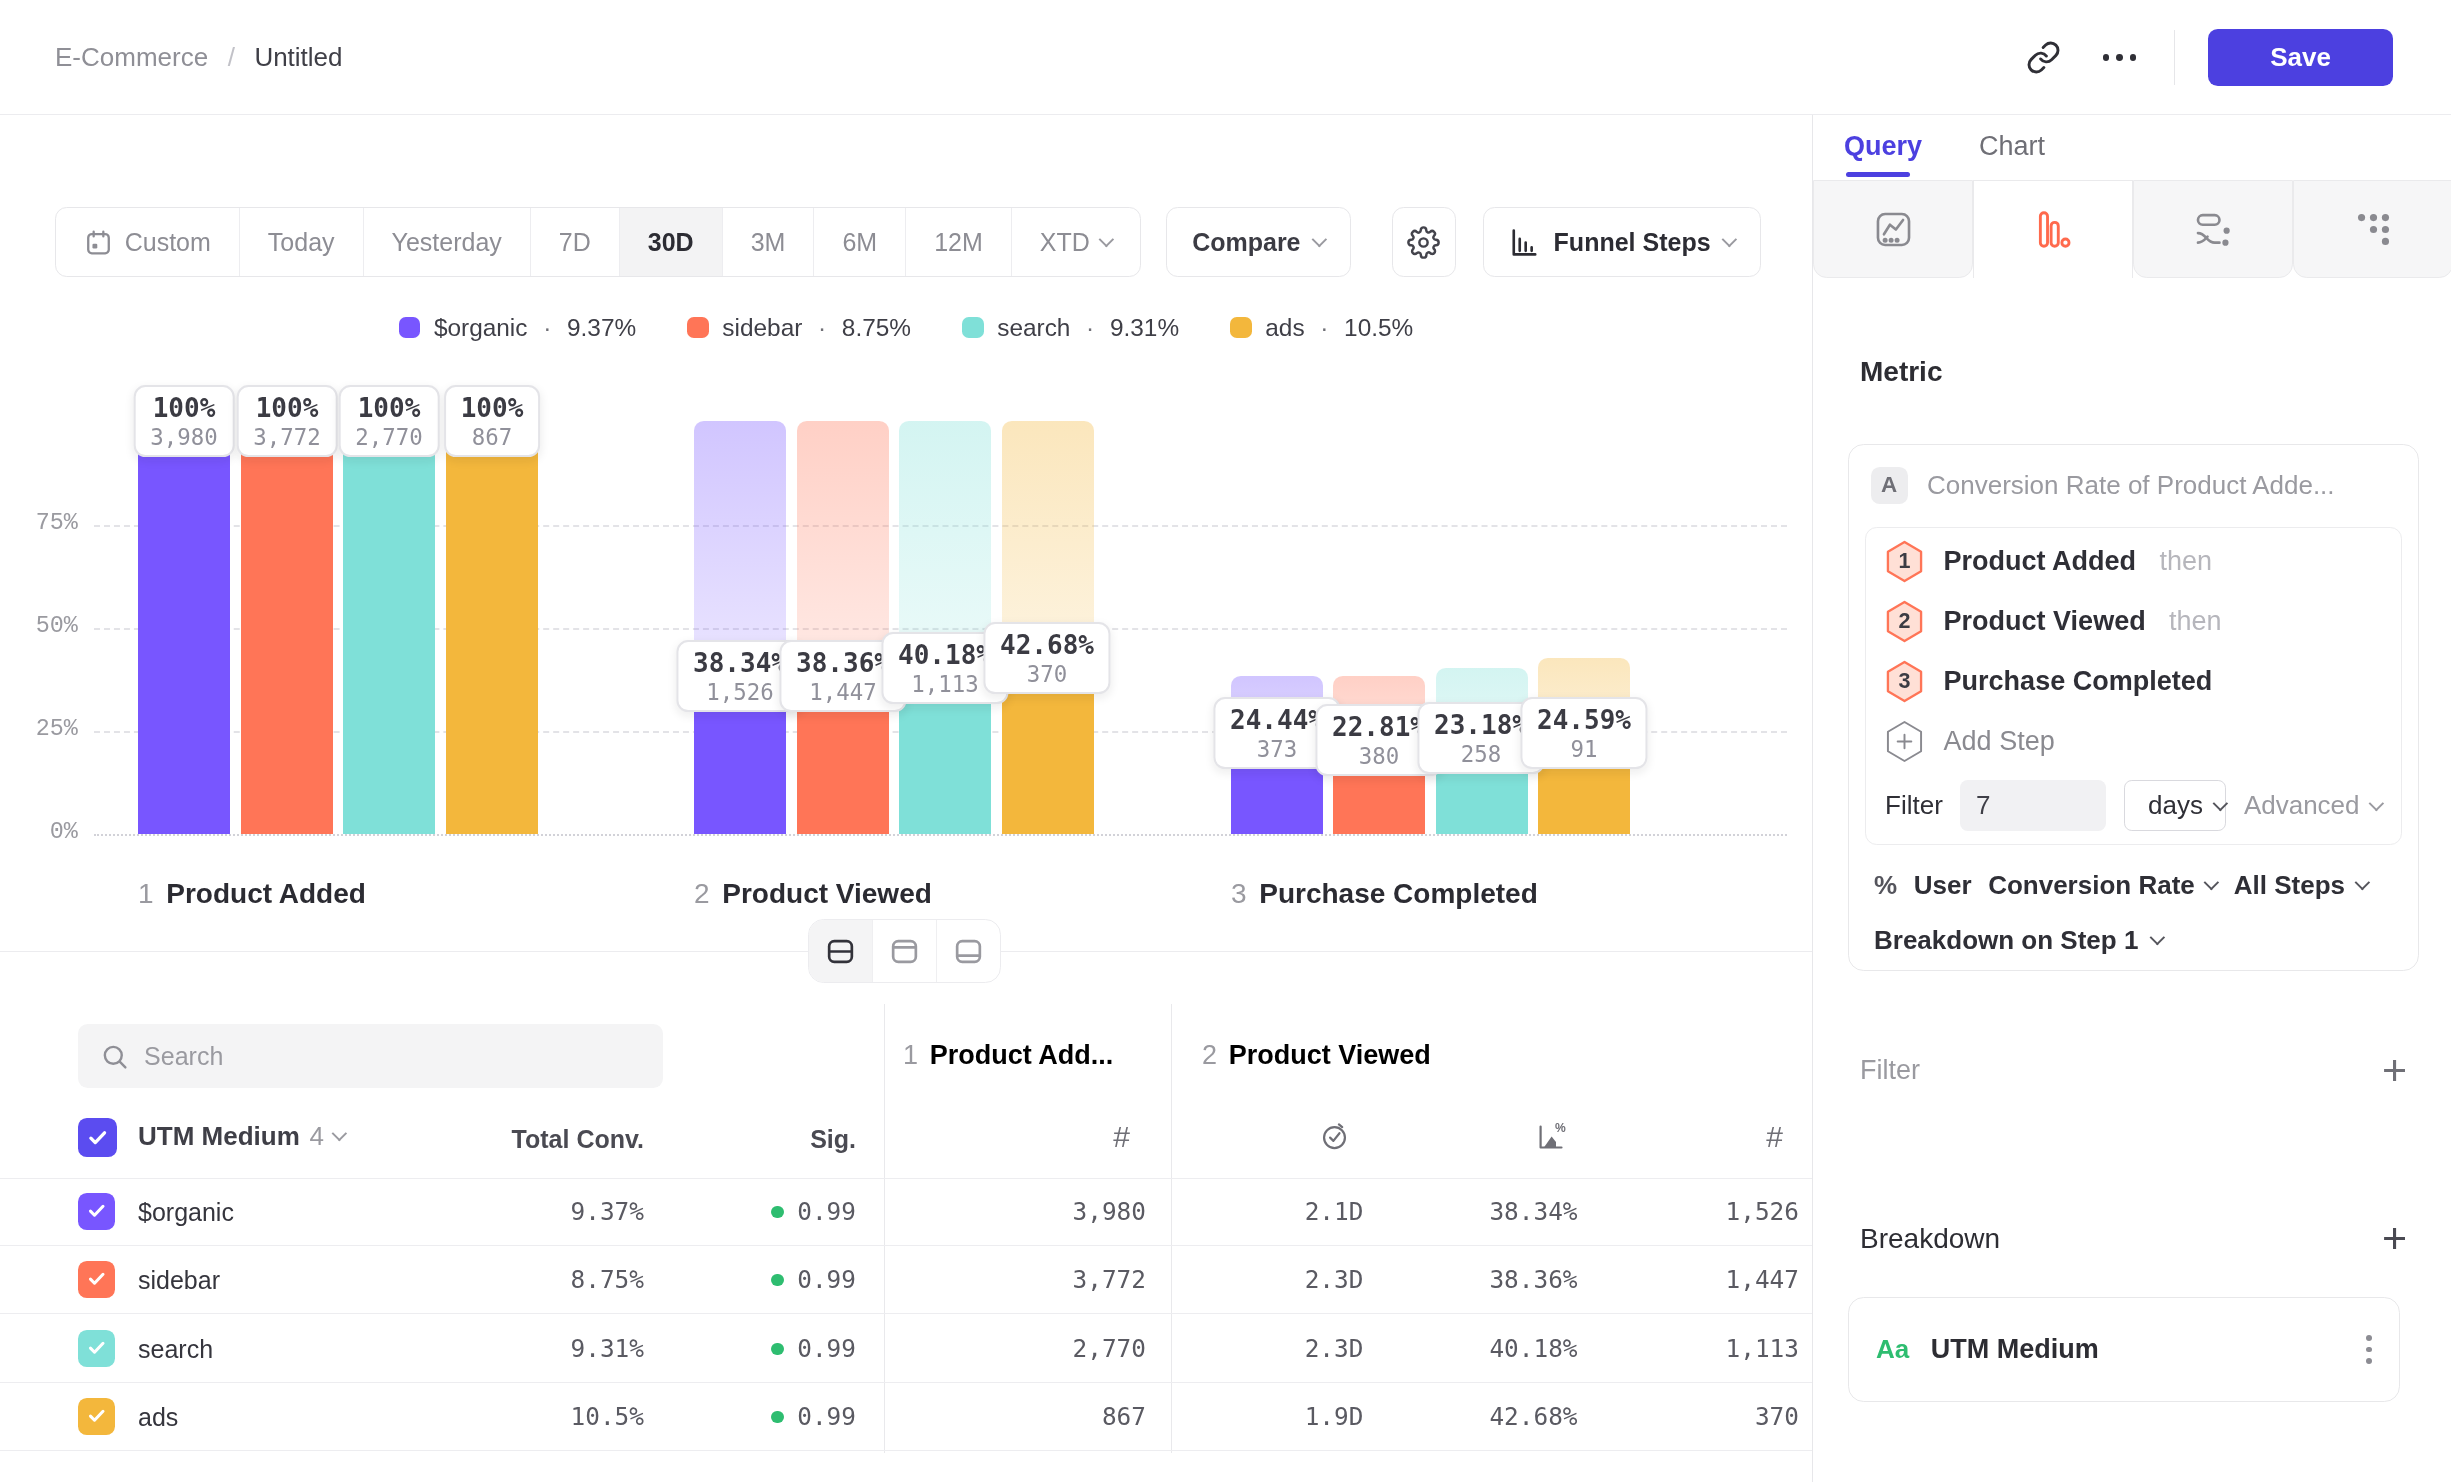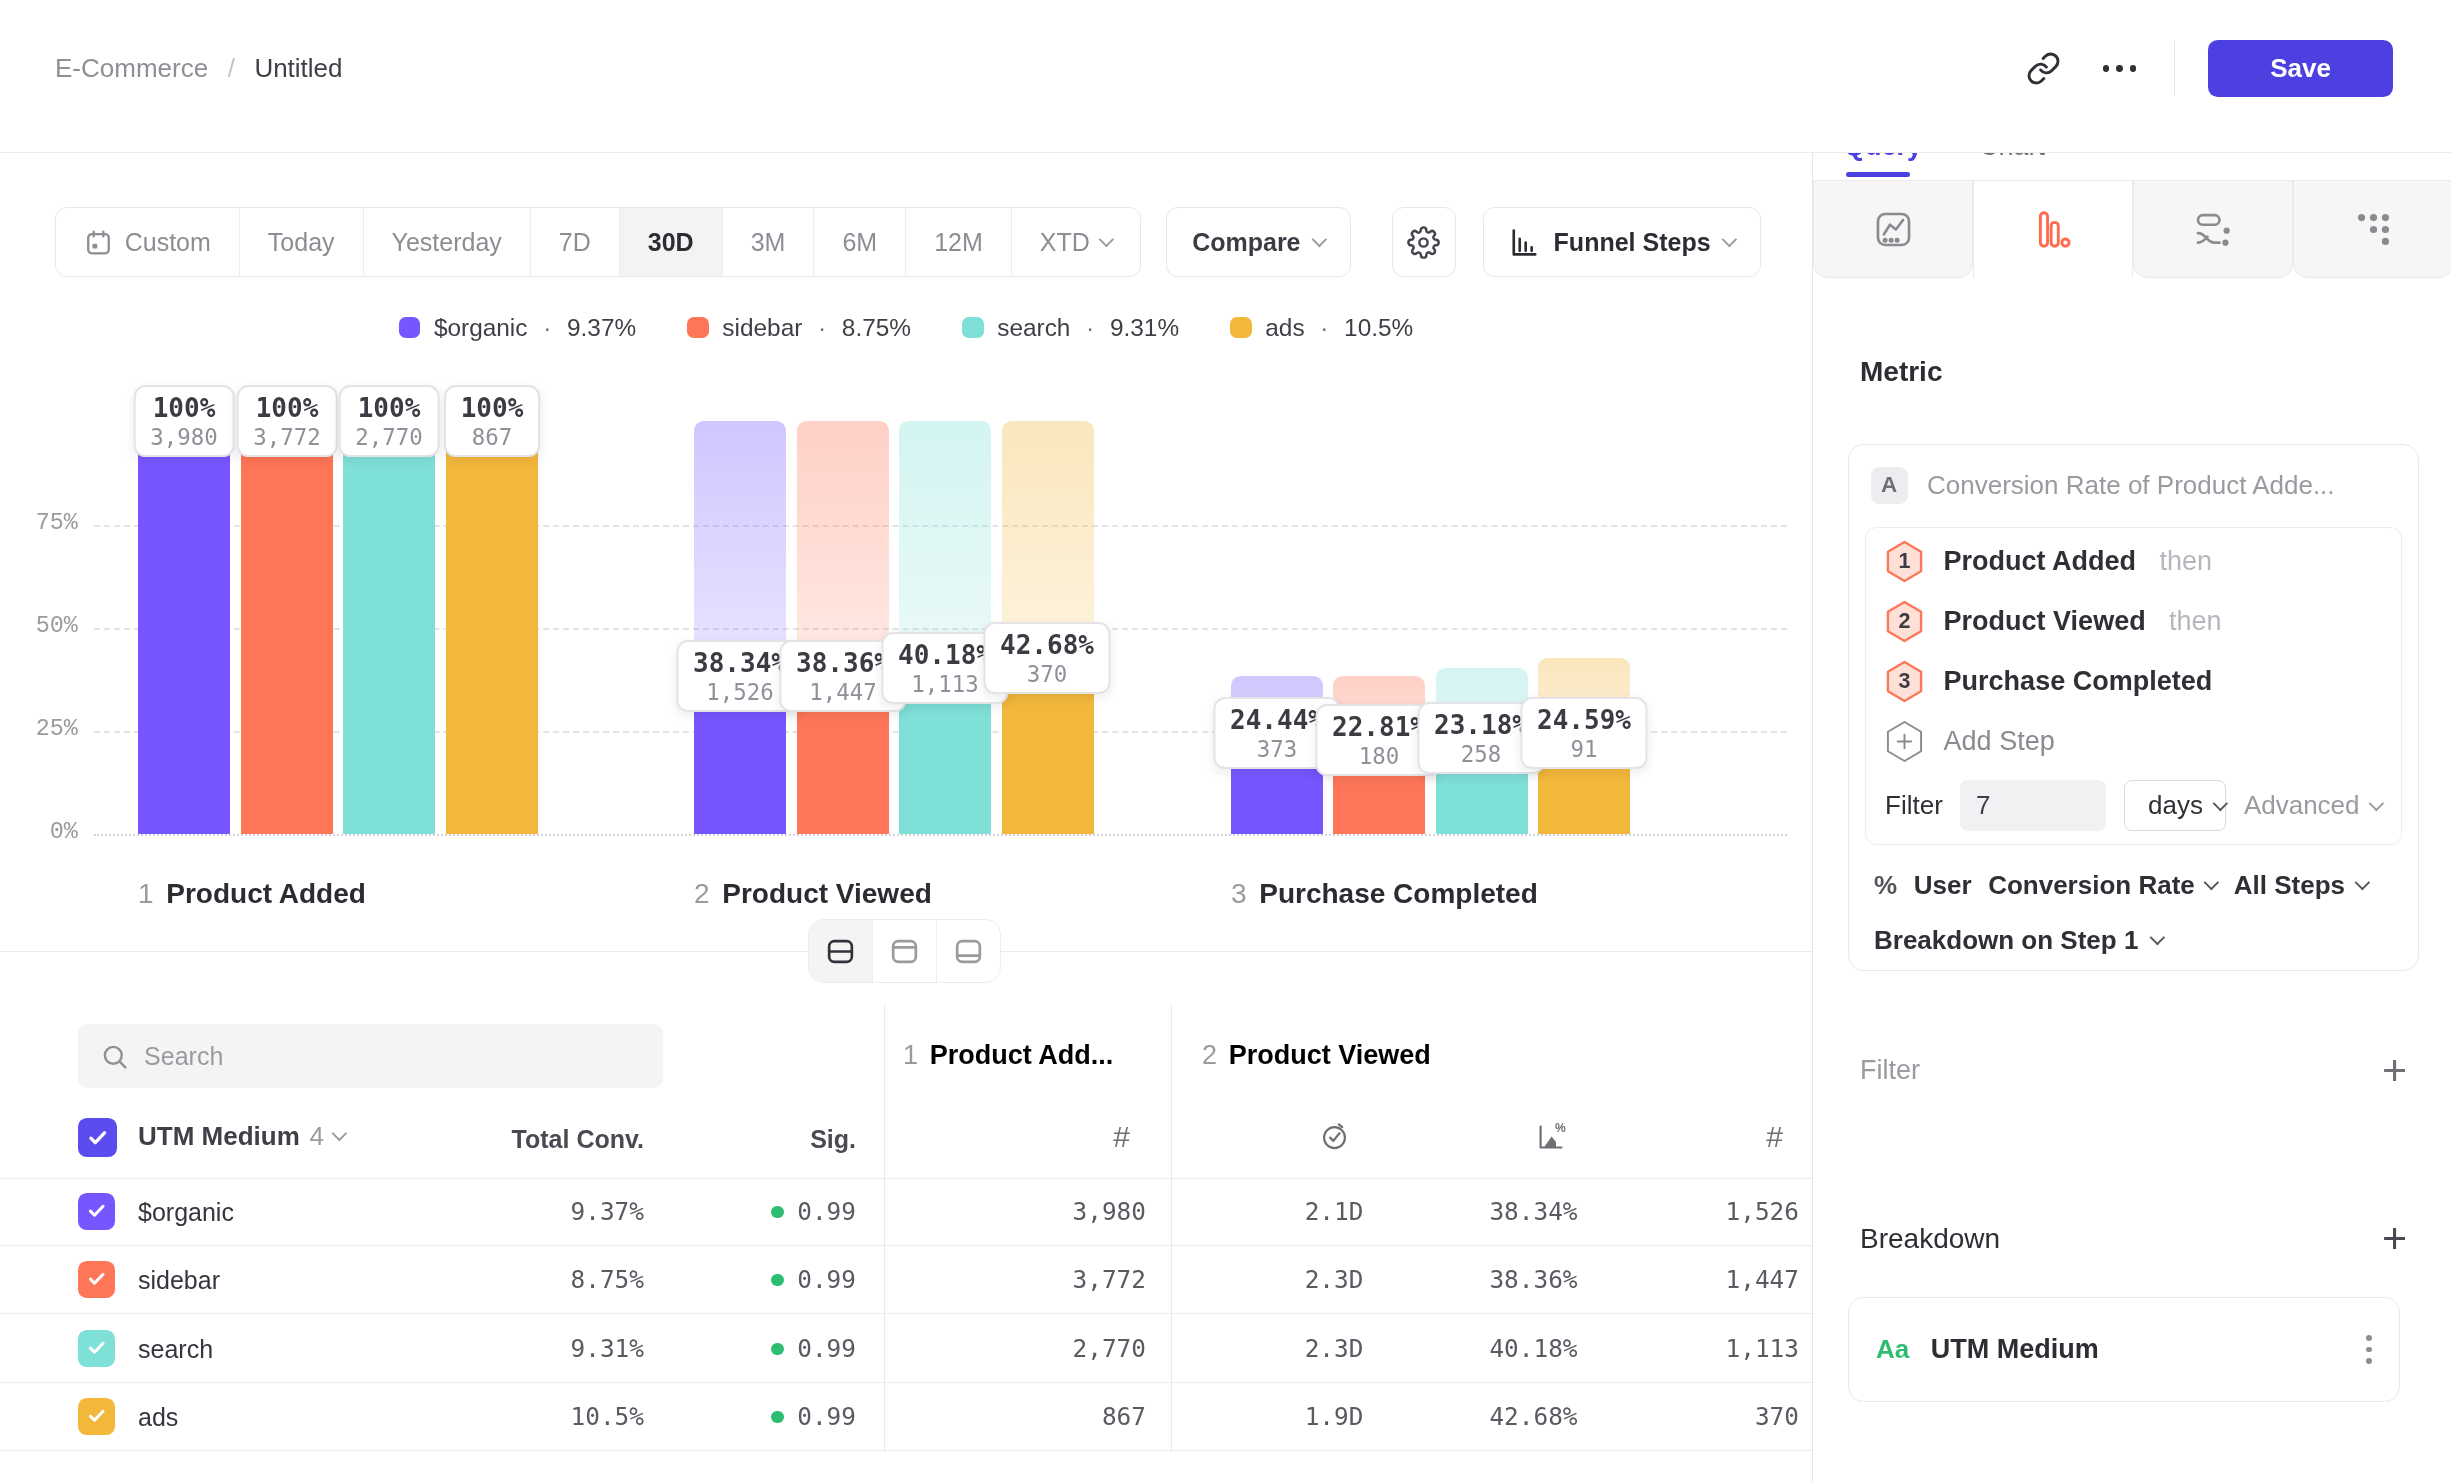--- a/index.html
+++ b/index.html
@@ -1,19 +1,19 @@
 <!DOCTYPE html>
 <html><head>
 <meta charset="utf-8">
 <style>
 *{margin:0;padding:0;box-sizing:border-box}
 html,body{width:2452px;height:1482px;overflow:hidden;background:#fff;font-family:"Liberation Sans",sans-serif;color:#35353d}
 .app{position:relative;width:2452px;height:1482px}
 
-.topbar{position:absolute;top:11px;left:0;width:2452px;height:142px;border-bottom:1px solid #ececef;background:#fff;z-index:10}
+.topbar{position:absolute;top:0;left:0;width:2452px;height:115px;border-bottom:1px solid #ececef;background:#fff;z-index:10}
 .crumbs{position:absolute;left:55px;top:0;height:115px;display:flex;align-items:center;font-size:26px}
 .crumb-a{color:#8f8f96}
 .crumb-sep{color:#c2c2c8;margin:0 19.5px}
 .crumb-b{color:#3f3f47;font-weight:500}
 .top-actions{position:absolute;right:59px;top:0;height:115px;display:flex;align-items:center;gap:33px}
 .icon-btn{display:flex;align-items:center;justify-content:center;width:43px;height:43px;cursor:pointer;border:none;background:none}
 .dots{display:flex;gap:6.8px}
 .dots i{width:6.8px;height:6.8px;border-radius:50%;background:#2f2f36}
 .vdiv{width:1px;height:55px;background:#e6e6e9}
 .save-btn{width:185px;height:57px;border:none;border-radius:9.8px;background:#4c40e0;color:#fff;font-size:26px;font-weight:600;font-family:inherit;cursor:pointer}
@@ -282,21 +282,21 @@
         <div class="gbar" style="left: 797px; top: 62px; width: 92px; height: 413px; border-radius: 9.8px 9.8px 0px 0px; background: linear-gradient(rgba(255, 117, 87, 0.34) 0%, rgba(255, 117, 87, 0.03) 100%);"></div>
         <div class="gbar" style="left: 797px; top: 317px; width: 92px; height: 158px; background: rgb(255, 117, 87); border-radius: 4.9px 4.9px 0px 0px;"></div>
         <div class="blabel" style="left: 843px; top: 317px;">
           <span class="p">38.36%</span>
           <span class="c">1,447</span>
         </div>
         <div class="gbar" style="left: 1333px; top: 317px; width: 92px; height: 158px; border-radius: 9.8px 9.8px 0px 0px; background: linear-gradient(rgba(255, 117, 87, 0.34) 0%, rgba(255, 117, 87, 0.03) 100%);"></div>
         <div class="gbar" style="left: 1333px; top: 381px; width: 92px; height: 94px; background: rgb(255, 117, 87); border-radius: 4.9px 4.9px 0px 0px;"></div>
         <div class="blabel" style="left: 1379px; top: 381px;">
           <span class="p">22.81%</span>
-          <span class="c">180</span>
+          <span class="c">380</span>
         </div>
         <div class="gbar" style="left: 343px; top: 62px; width: 92px; height: 413px; background: rgb(127, 224, 216); border-radius: 9.8px 9.8px 0px 0px;"></div>
         <div class="blabel" style="left: 389px; top: 62px;">
           <span class="p">100%</span>
           <span class="c">2,770</span>
         </div>
         <div class="gbar" style="left: 899px; top: 62px; width: 92px; height: 413px; border-radius: 9.8px 9.8px 0px 0px; background: linear-gradient(rgba(127, 224, 216, 0.34) 0%, rgba(127, 224, 216, 0.03) 100%);"></div>
         <div class="gbar" style="left: 899px; top: 309px; width: 92px; height: 166px; background: rgb(127, 224, 216); border-radius: 4.9px 4.9px 0px 0px;"></div>
         <div class="blabel" style="left: 945px; top: 309px;">
           <span class="p">40.18%</span>

